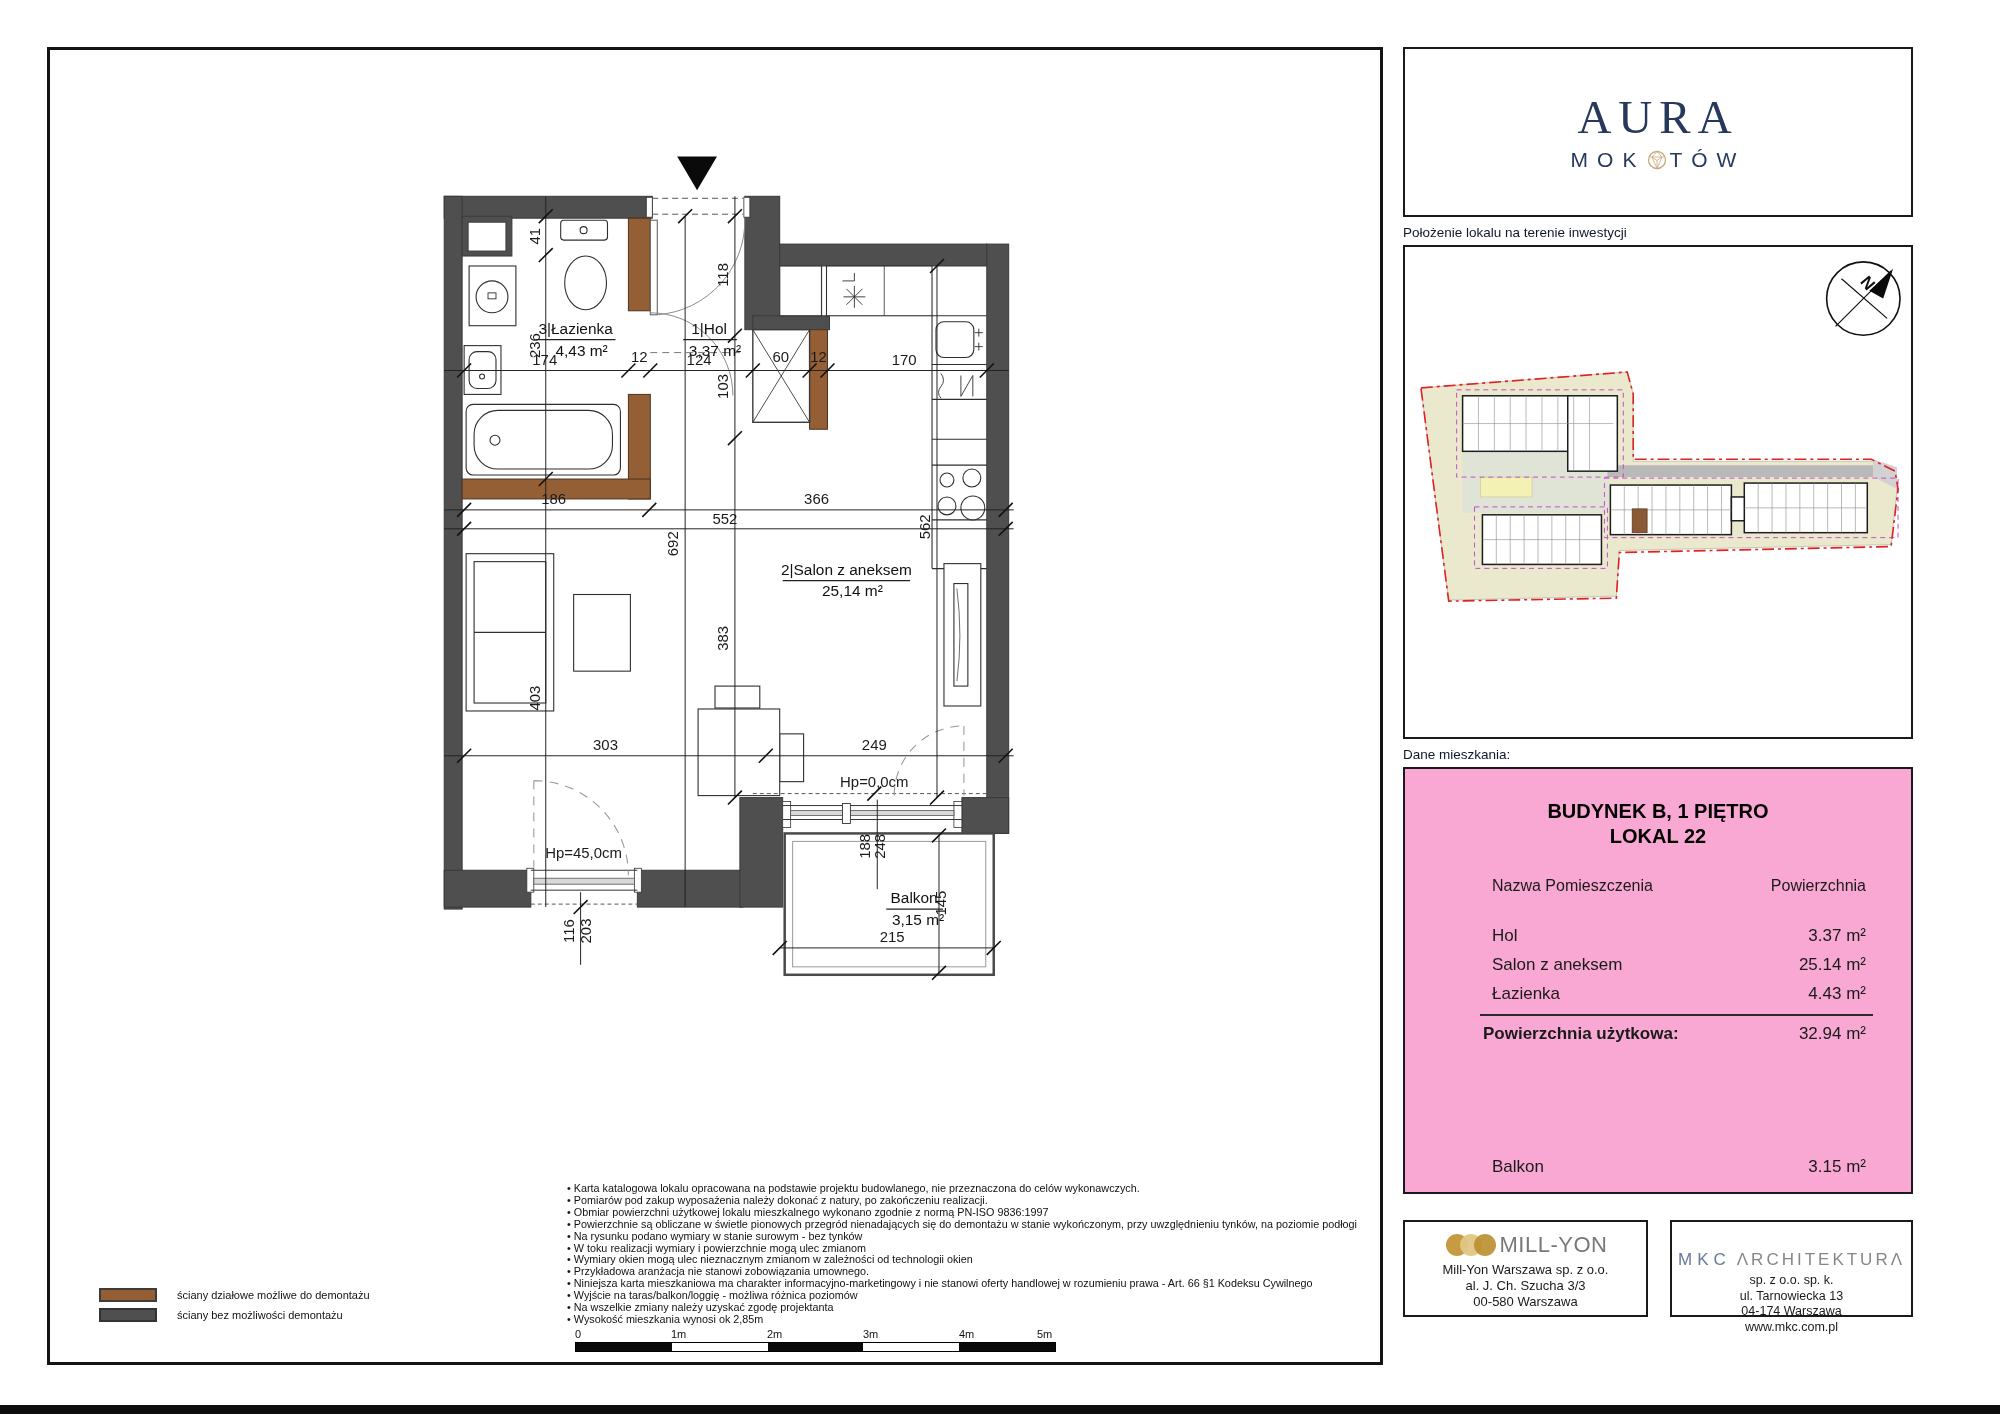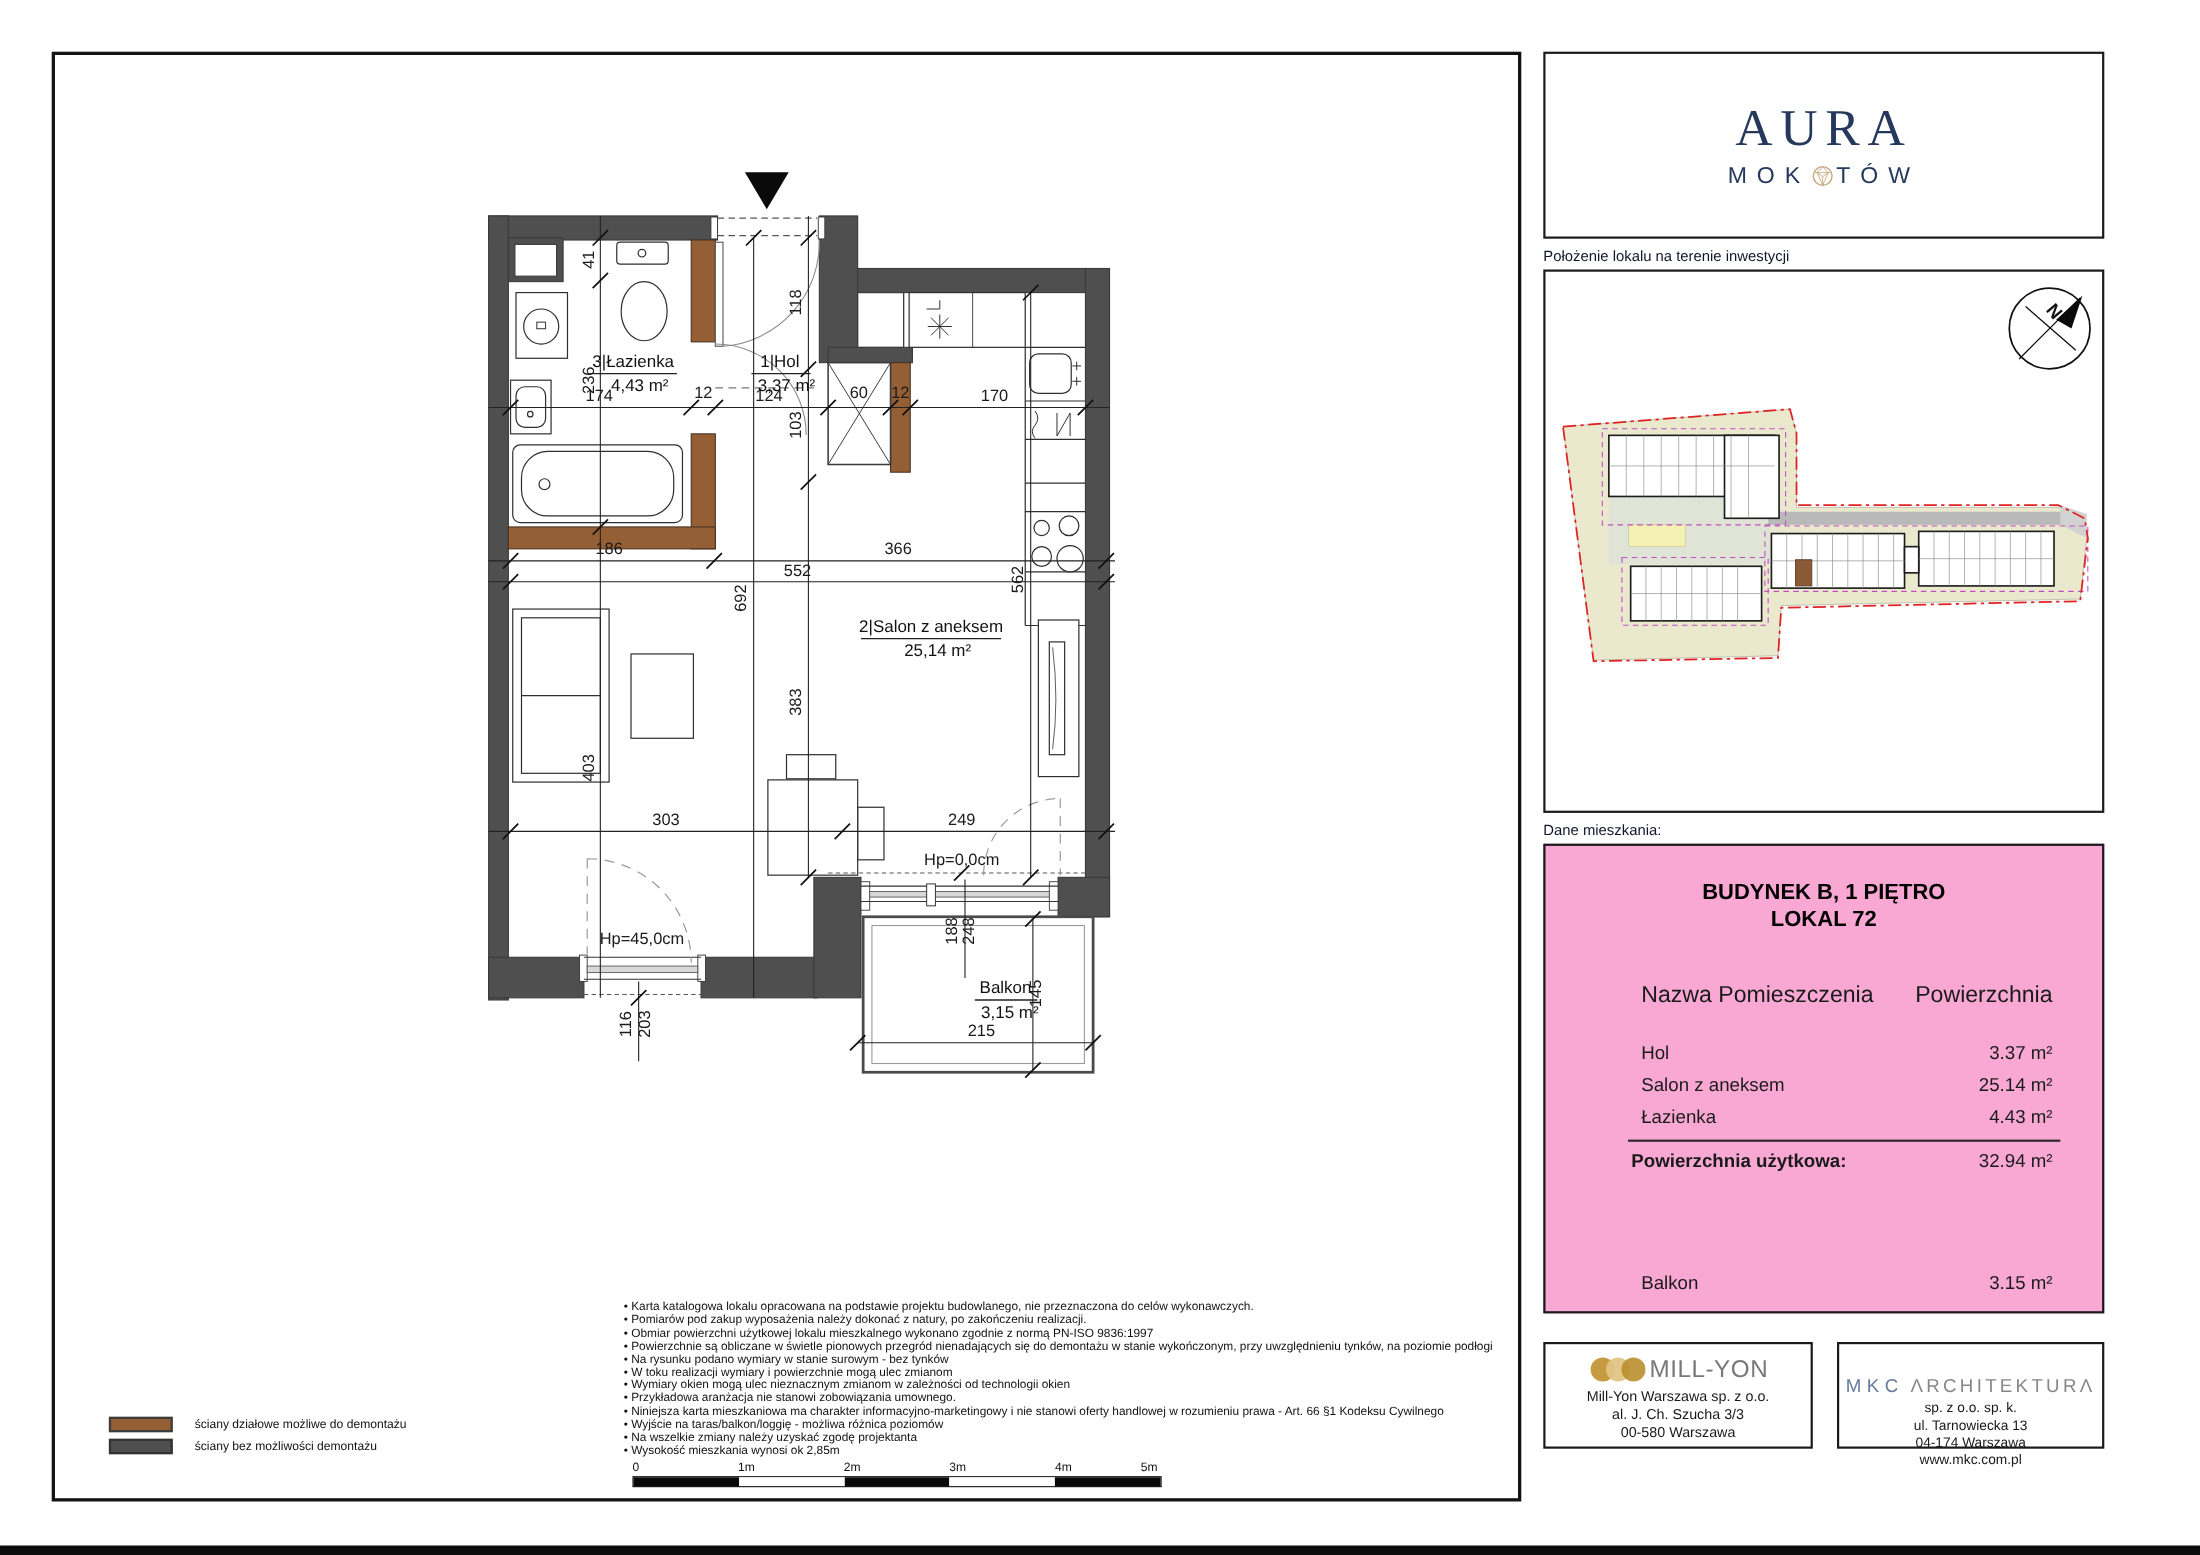--- a/index.html
+++ b/index.html
@@ -35,21 +35,21 @@
   .right-col { position:absolute; left:1403px; top:47px; width:510px; }
   .logo-box { height:170px; border:2px solid #1a1a1a; display:flex; flex-direction:column; align-items:center; justify-content:center; background:#fff; }
   .aura { font-family:"Liberation Serif", serif; font-size:47px; letter-spacing:7px; color:#26395c; line-height:50px; }
   .mokotow { margin-top:6px; font-size:21px; letter-spacing:9px; color:#26395c; display:flex; align-items:center; }
   .gem { margin:0 2px; }
   .caption { margin-top:8px; margin-bottom:5px; font-size:13.5px; color:#0f172a; height:15px; line-height:15px; }
   .site-box { height:494px; border:2px solid #1a1a1a; background:#fff; }
   .site-box svg { width:100%; height:100%; display:block; }
   .table-box { height:427px; border:2px solid #1a1a1a; background:#f9a8d4; position:relative; }
   .tb-title { margin-top:30px; text-align:center; font-weight:bold; font-size:20px; line-height:25px; color:#000; }
-  .tb-head { display:flex; justify-content:space-between; margin:44px 45px 0 87px; font-size:21px; }
+  .tb-head { display:flex; justify-content:space-between; margin:28px 45px 0 87px; font-size:16px; }
   .tb-rows { margin:26px 45px 0 87px; }
   .tb-row { display:flex; justify-content:space-between; font-size:17px; line-height:29px; }
   .tb-sep { border-top:2px solid #2b2b2b; margin:6px 38px 0 75px; }
   .tb-total { display:flex; justify-content:space-between; margin:8px 45px 0 78px; font-size:17px; }
   .tb-total .t-label { font-weight:bold; }
   .tb-balcony { position:absolute; left:87px; right:45px; top:388px; display:flex; justify-content:space-between; font-size:17px; }
   .footer-row { margin-top:26px; display:flex; }
   .f-box { border:2px solid #1a1a1a; height:97px; background:#fff; text-align:center; }
   .f-box.millyon { width:245px; margin-right:22px; padding-top:10px; }
   .f-box.mkc { width:243px; padding-top:28px; }
@@ -362,21 +362,21 @@
           <text x="462" y="40" font-size="17" font-weight="bold" fill="#111" text-anchor="middle" transform="rotate(50 462 40)">N</text>
         </g>
       </svg>
     </div>
 
     <div class="caption">Dane mieszkania:</div>
 
     <div class="table-box">
       <div class="tb-title">
         <div>BUDYNEK B, 1 PIĘTRO</div>
-        <div>LOKAL 72</div>
+        <div>LOKAL 22</div>
       </div>
       <div class="tb-head">
         <span>Nazwa Pomieszczenia</span>
         <span>Powierzchnia</span>
       </div>
       <div class="tb-rows">
 
           <div class="tb-row">
             <span>Hol</span>
             <span>3.37 m²</span>

